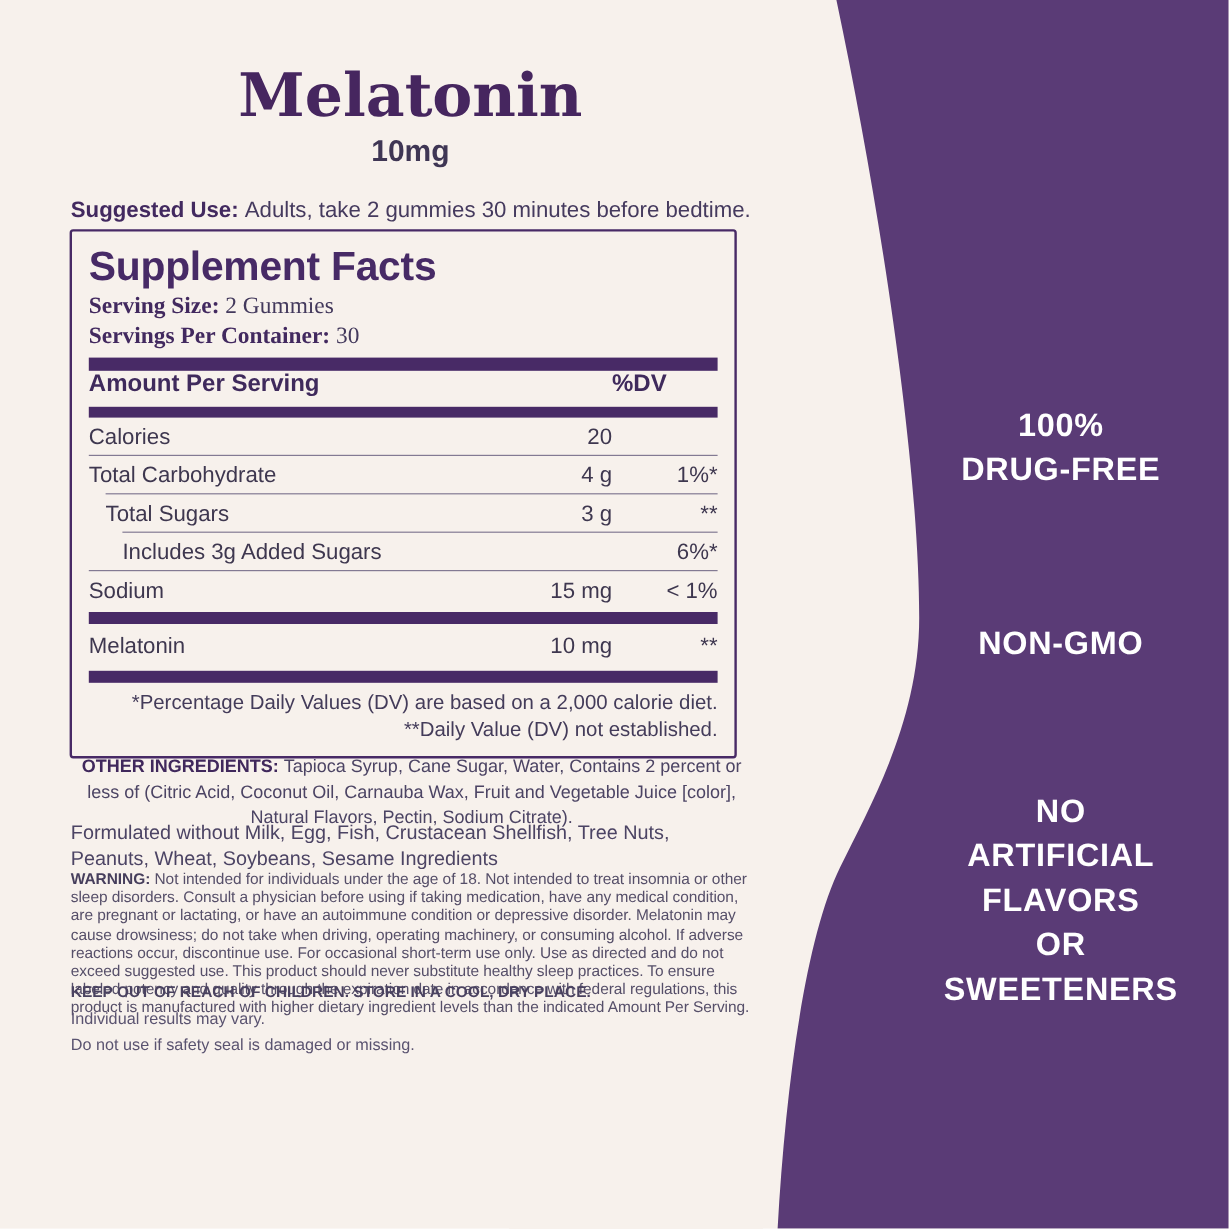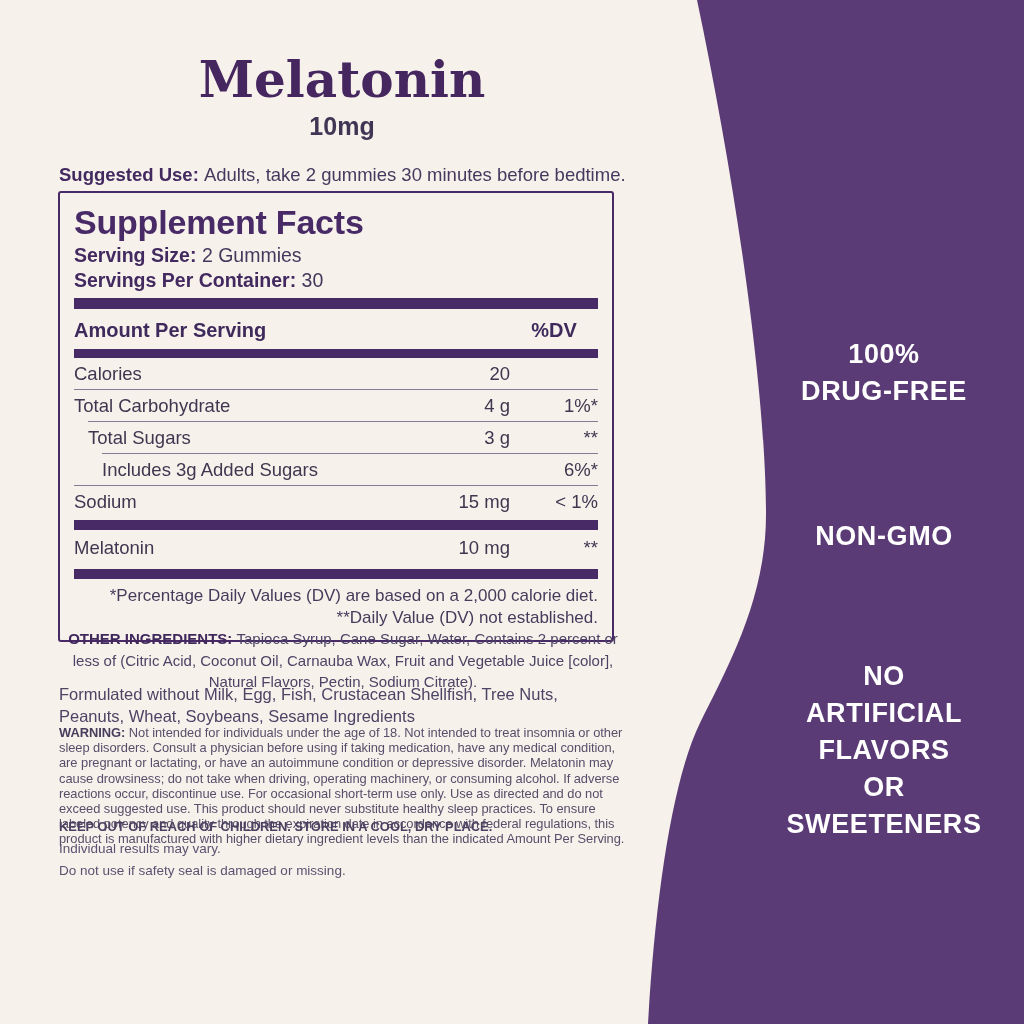--- a/index.html
+++ b/index.html
@@ -46,29 +46,29 @@
   }
   .b{font-weight:bold;color:#42295f;}
   .b::after{content:"\a0";}
   
   .panel{
     position:absolute;top:191px;left:1px;width:556px;
     border:2.5px solid var(--dark);border-radius:3px;
     padding:8px 14px 12px 14px;background:transparent;
   }
   .sf-title{font-size:34px;line-height:42px;font-weight:bold;color:#472a66;letter-spacing:-.2px;}
-  .serving-line{font-size:19.5px;line-height:25px;color:#43395c;}
+  .serving-line{font-size:19.5px;line-height:25px;color:#43395c;font-family:Liberation Serif, serif;}
   .bar{height:11px;background:var(--dark);margin-top:5px;}
   .bar.thin{height:9px;margin-top:0;}
   .bar.mid{height:10px;margin-top:3px;}
   .fact-header{
     display:grid;grid-template-columns:1fr 92px 88px;align-items:center;
-    padding:10px 0 7px 0;font-size:20px;font-weight:bold;color:#3f2a5c;
-  }
-  .fact-header .dv{grid-column:3;text-align:center;}
+    padding:0 0 7px 0;font-size:20px;font-weight:bold;color:#3f2a5c;
+  }
+  .fact-header .dv{grid-column:3;text-align:left;}
   .fact-row{
     display:grid;grid-template-columns:1fr 92px 88px;align-items:center;
     height:31px;font-size:18.5px;color:var(--ink);
   }
   .fact-row .amt{text-align:right;}
   .fact-row .dv{text-align:right;}
   .fact-divider{border-top:1.5px solid var(--rule);height:0;}
   .mel-row{height:36px;}
   .footnote{font-size:17px;line-height:21.5px;color:#443c5a;}
   .footnotes{margin-top:6px;text-align:right;}

